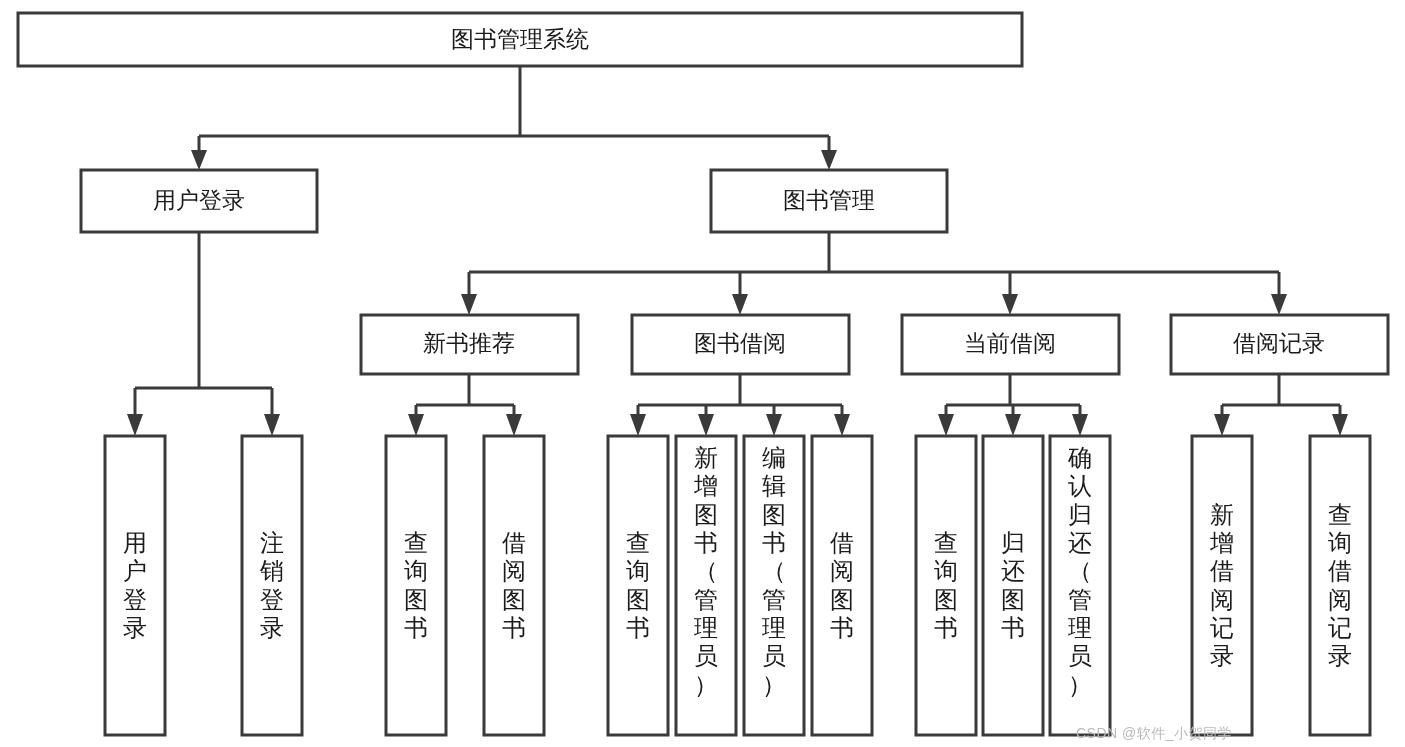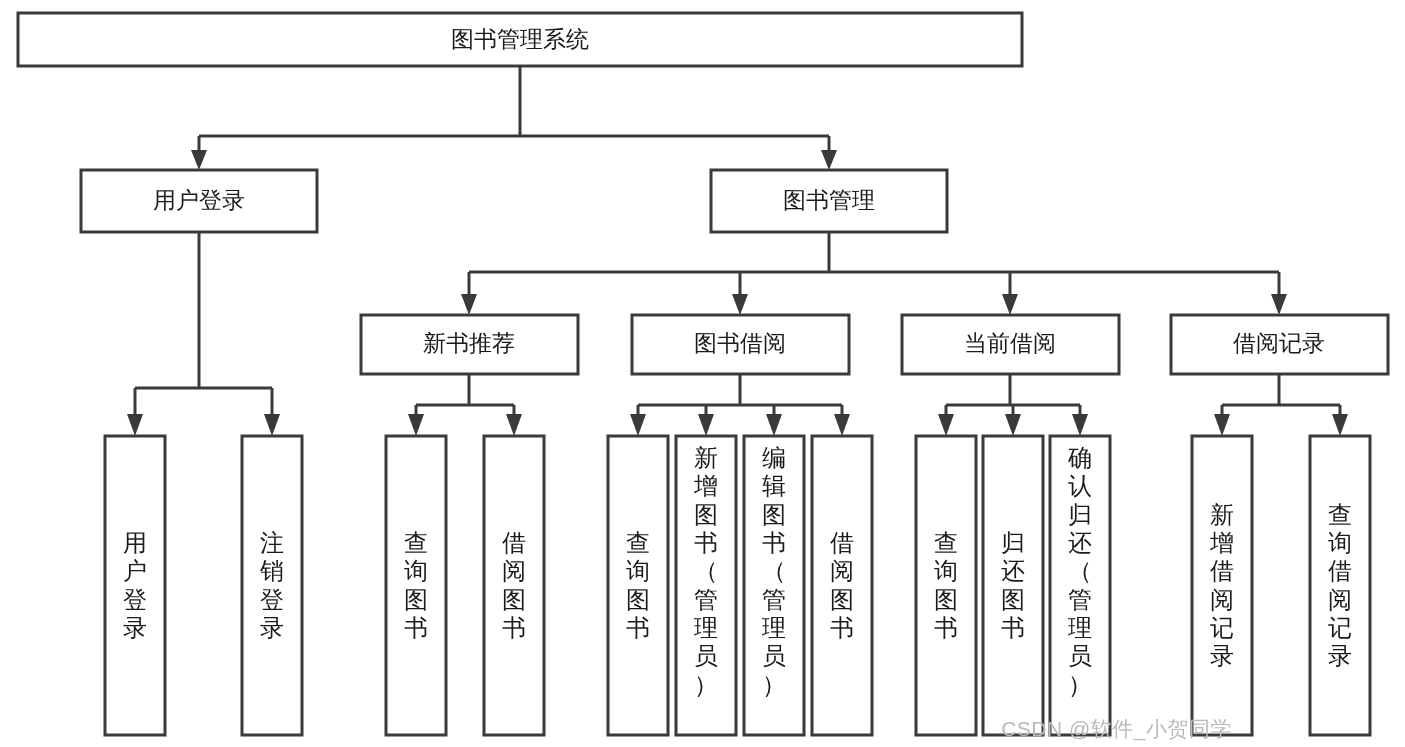--- a/index.html
+++ b/index.html
@@ -70,21 +70,21 @@
     justify-content: center;
   }
   .leaf-char {
     display: block;
   }
   .watermark {
     position: absolute;
     right: 8px;
     bottom: 4px;
     font-family: "Liberation Sans", "DejaVu Sans", sans-serif;
-    font-size: 21px;
+    font-size: 14px;
     color: #b9b9b9;
     white-space: nowrap;
     letter-spacing: 0.5px;
   }
 </style>
 </head>
 <body>
 
 <div id="diagram-root">
 

